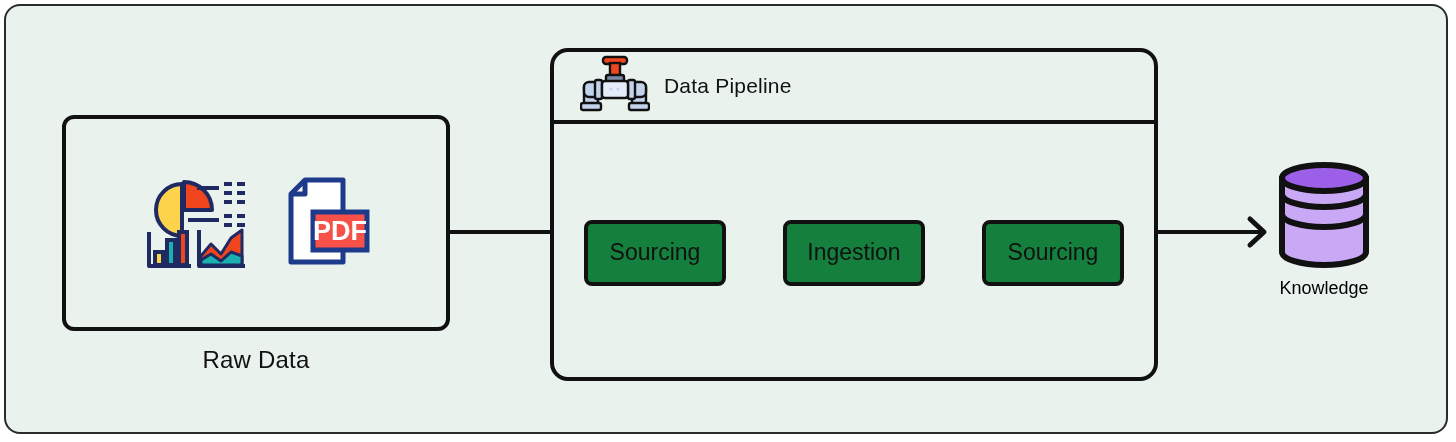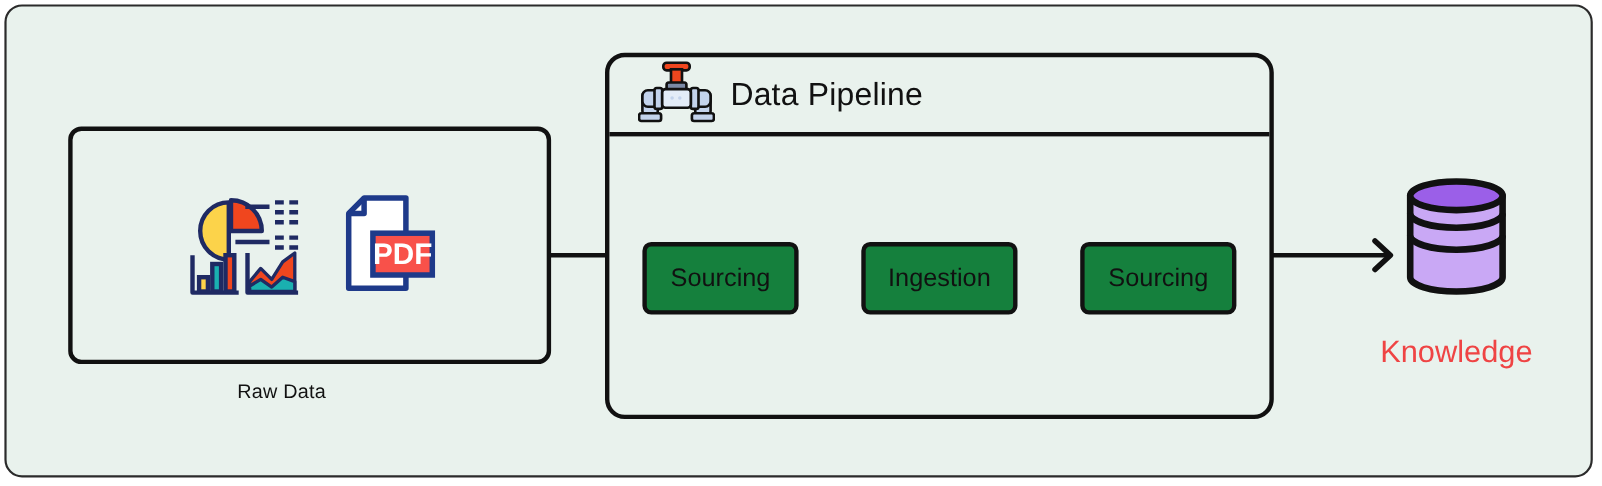--- a/index.html
+++ b/index.html
@@ -29,21 +29,21 @@
     background: #e9f2ed;
     border: 2px solid #2b2b2b;
     border-radius: 16px;
   }
 
   
   .rawdata-box {
     position: absolute;
     left: 62px;
     top: 115px;
-    width: 439px;
+    width: 388px;
     height: 216px;
     box-sizing: border-box;
     background: #e9f2ed;
     border: 4px solid #111111;
     border-radius: 12px;
   }
   .rawdata-icons {
     position: absolute;
     left: 0;
     top: 0;
@@ -53,21 +53,21 @@
     align-items: center;
     justify-content: center;
     gap: 24px;
   }
   .rawdata-label {
     position: absolute;
     left: 62px;
     top: 346px;
     width: 388px;
     text-align: center;
-    font-size: 18px;
+    font-size: 24px;
     color: #111111;
     letter-spacing: .2px;
   }
 
   
   .pipeline-box {
     position: absolute;
     left: 550px;
     top: 48px;
     width: 608px;
@@ -84,21 +84,21 @@
     width: 100%;
     height: 72px;
     display: flex;
     align-items: center;
     gap: 14px;
     padding-left: 26px;
     box-sizing: border-box;
     border-bottom: 4px solid #111111;
   }
   .pipeline-title {
-    font-size: 29px;
+    font-size: 21px;
     color: #111111;
     letter-spacing: .2px;
   }
   .pipeline-stages {
     position: absolute;
     left: 0;
     top: 72px;
     width: 100%;
     height: 257px;
     display: flex;
@@ -122,24 +122,24 @@
 
   
   .store-wrap {
     position: absolute;
     left: 1238px;
     top: 160px;
     width: 172px;
     text-align: center;
   }
   .store-label {
-    margin-top: 28px;
-    font-size: 28px;
+    margin-top: 4px;
+    font-size: 18px;
     line-height: 1.18;
-    color: #ef4444;
+    color: #000000;
   }
 
   
   .wire-layer {
     position: absolute;
     left: 0;
     top: 0;
     width: 1456px;
     height: 442px;
     pointer-events: none;

